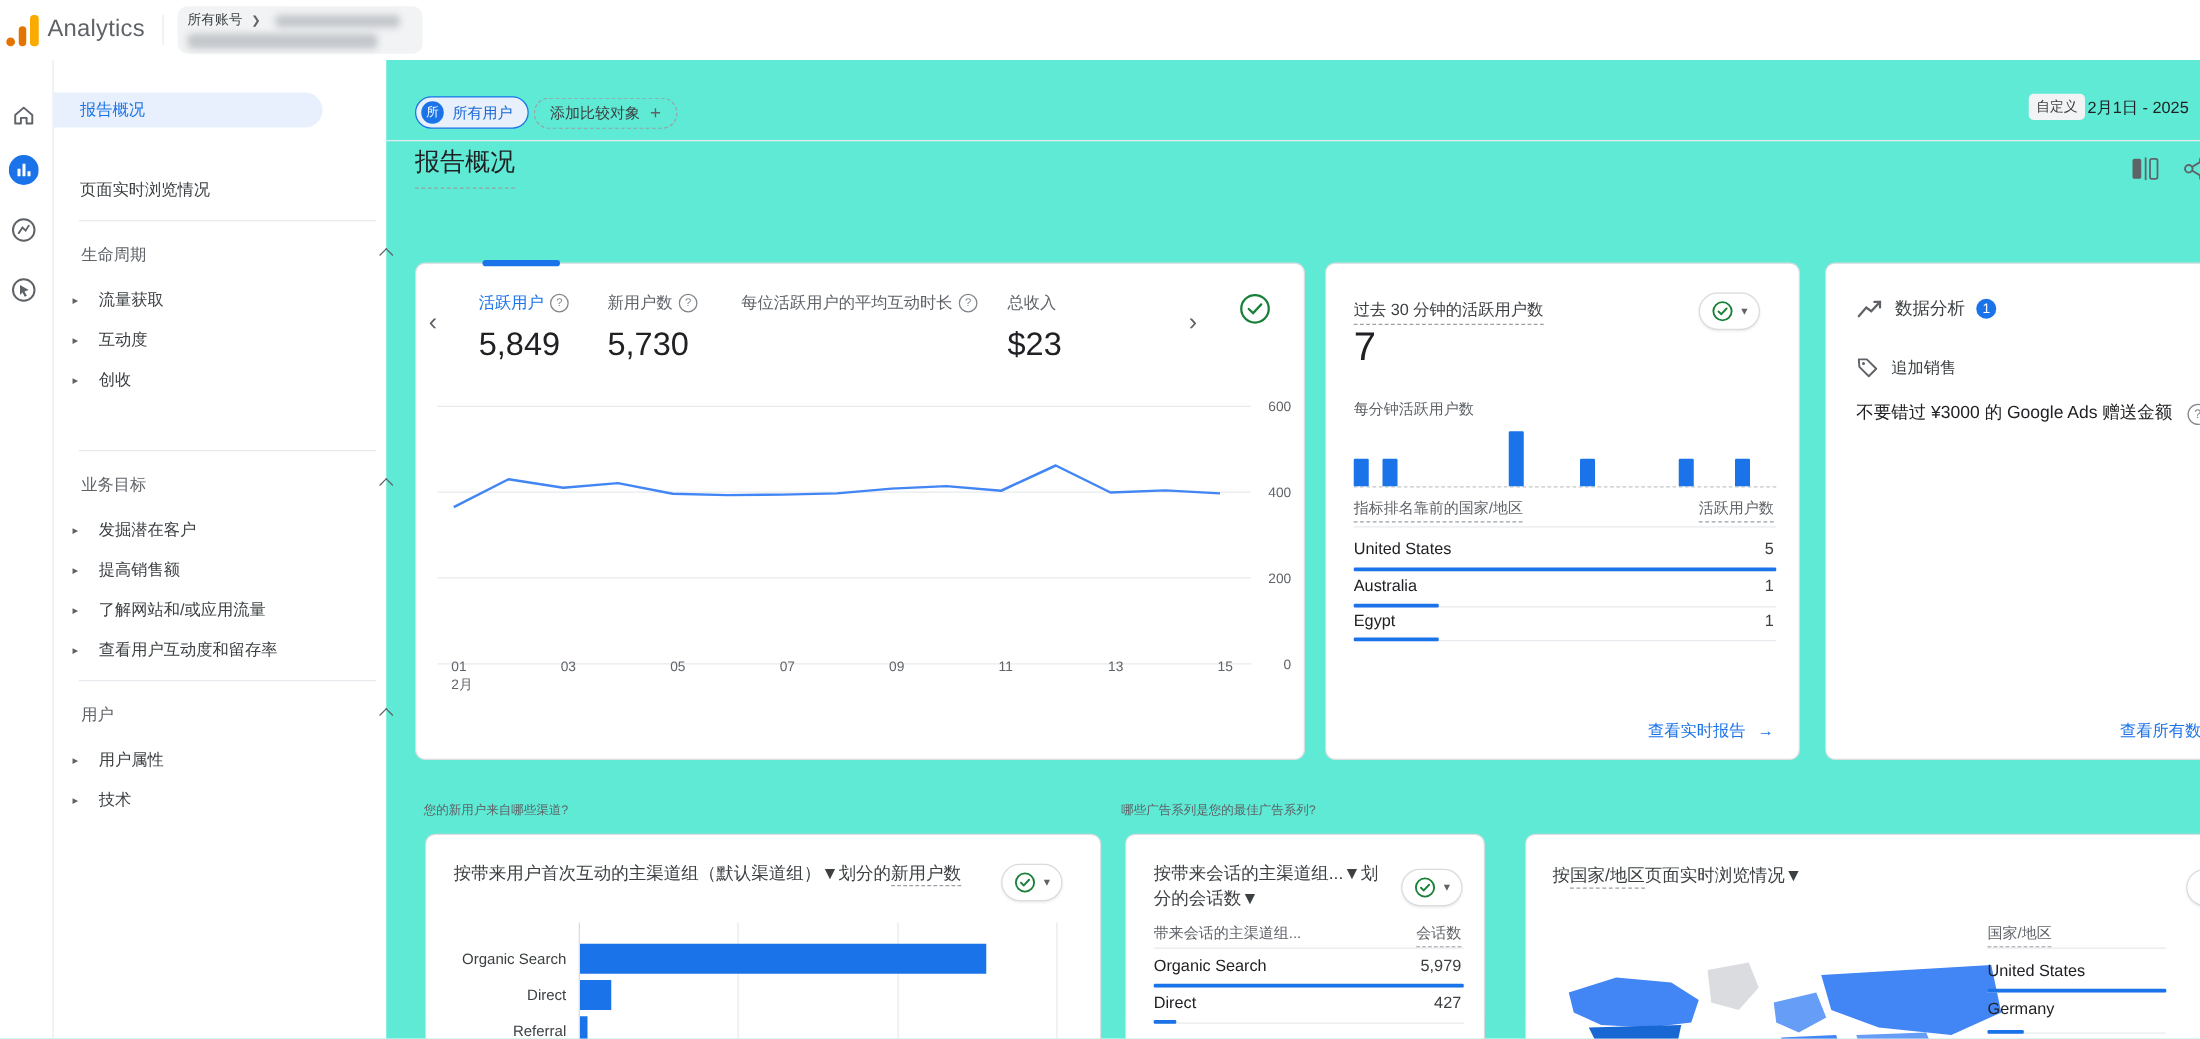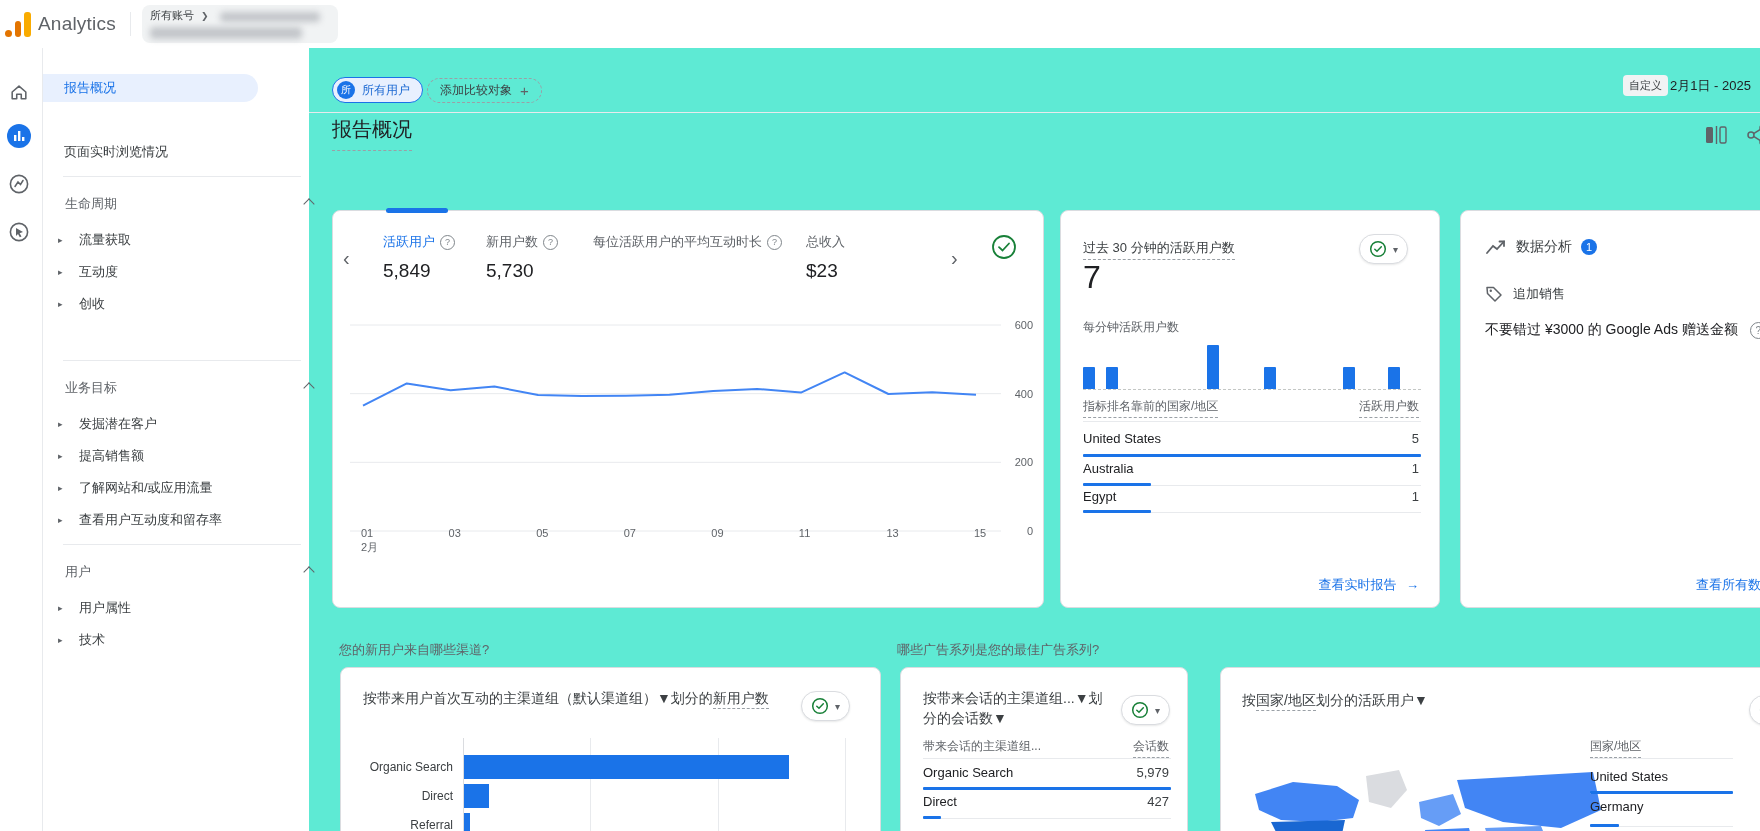--- a/index.html
+++ b/index.html
@@ -43,31 +43,31 @@
   #page-title{position:absolute;left:332px;top:116px;font-size:20px;color:#202124;border-bottom:1px dashed #9aa0a6;padding-bottom:7px;white-space:nowrap;}
   #date-preset{position:absolute;left:1623px;top:75px;font-size:11px;color:#3c4043;background:#f1f3f4;border-radius:4px;padding:3px 6px;}
   #date-range{position:absolute;left:1670px;top:77px;font-size:13px;color:#202124;white-space:nowrap;}
   
   .card{position:absolute;background:#fff;border:1px solid #dadce0;border-radius:8px;box-sizing:border-box;}
   .gpill{position:absolute;display:flex;align-items:center;gap:6px;border:1px solid #dadce0;border-radius:16px;padding:0 9px;height:28px;background:#fff;box-shadow:0 1px 2px rgba(60,64,67,.12);}
   .dd{font-size:10px;color:#5f6368;}
   .metric-label{font-size:13px;color:#5f6368;white-space:nowrap;}
   .metric-label.active{color:#1a73e8;}
   .help{display:inline-flex;align-items:center;justify-content:center;width:13px;height:13px;border:1px solid #80868b;border-radius:50%;font-size:9px;color:#80868b;margin-left:5px;flex:none;}
-  .metric-value{font-size:19px;color:#202124;margin-top:9px;white-space:nowrap;}
+  .metric-value{font-size:26px;color:#202124;margin-top:9px;white-space:nowrap;}
   .carousel-chev{position:absolute;font-size:20px;color:#5f6368;cursor:pointer;}
   .thead{font-size:12px;color:#5f6368;white-space:nowrap;}
   .dashed-u{border-bottom:1px dashed #9aa0a6;padding-bottom:2px;}
   .trow-label{position:absolute;font-size:13px;color:#202124;white-space:nowrap;}
   .trow-value{position:absolute;font-size:13px;color:#3c4043;}
   .divline{position:absolute;border-top:1px solid #e8eaed;}
   .prog-gray{position:absolute;height:1px;background:#e8eaed;}
   .prog-blue{position:absolute;height:3px;background:#1a73e8;border-radius:1px;}
   .blink{position:absolute;font-size:13px;color:#1a73e8;white-space:nowrap;cursor:pointer;}
-  .q-label{position:absolute;font-size:13px;color:#5f6368;white-space:nowrap;}
+  .q-label{position:absolute;font-size:10px;color:#5f6368;white-space:nowrap;}
   .card-title{position:absolute;font-size:14px;color:#3c4043;white-space:nowrap;}
   .rt-bar{position:absolute;background:#1a73e8;width:12px;border-radius:1px 1px 0 0;}
   .vgrid{position:absolute;width:1px;background:#e8eaed;}
   .hbar{position:absolute;height:24px;background:#1a73e8;}
   .hbar-label{position:absolute;font-size:12px;color:#3c4043;white-space:nowrap;text-align:right;}
   #insights-badge{width:16px;height:16px;border-radius:50%;background:#1a73e8;color:#fff;font-size:11px;display:flex;align-items:center;justify-content:center;}
 </style>
 </head>
 <body>
 
@@ -372,21 +372,21 @@
         <div class="prog-blue" style="left: 22px; top: 119px; width: 248px;"></div>
         <span class="trow-label" style="left: 22px; top: 126px;">Direct</span>
         <span class="trow-value" style="right: 18px; top: 126px;">427</span>
         <div class="prog-gray" style="left: 22px; top: 150px; width: 248px;"></div>
         <div class="prog-blue" style="left: 22px; top: 148px; width: 18px;"></div>
       </div>
   </div>
 
   <div class="card" id="card-map" style="left:1220px;top:667px;width:560px;height:400px;">
     <div class="card-title" style="left:21px;top:24px;">
-      <span>按</span><span class="dashed-u">国家/地区</span><span>划分的活跃用户▼</span>
+      <span>按</span><span class="dashed-u">国家/地区</span><span>页面实时浏览情况▼</span>
     </div>
     <div class="gpill" style="left:528px;top:27px;">
       <svg width="18" height="18" viewBox="0 0 18 18">
           <circle cx="9" cy="9" r="7.3" fill="none" stroke="#188038" stroke-width="1.5"></circle>
           <path d="M5.8,9.2 L8,11.3 L12.3,6.8" fill="none" stroke="#188038" stroke-width="1.5" stroke-linecap="round"></path>
         </svg>
 
     </div>
     <svg class="abs" id="world-map" style="left:20px;top:88px;" width="370" height="240" viewBox="0 0 370 240">
         <path d="M125,20 L158,14 L166,34 L150,52 L128,46 Z" fill="#dadce0"></path>

